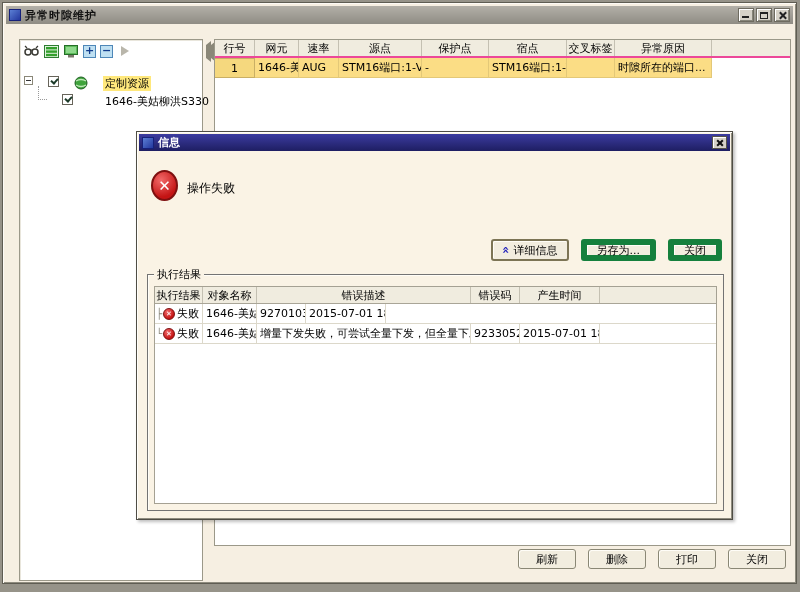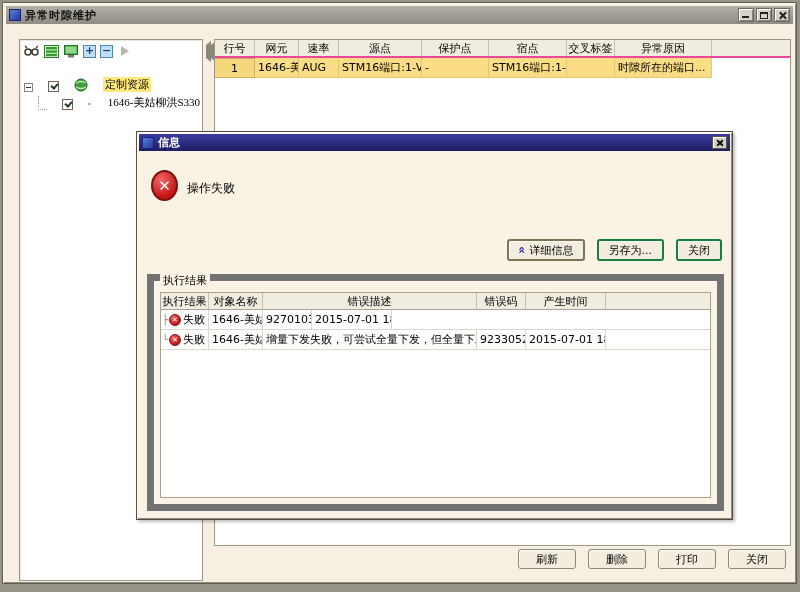--- a/index.html
+++ b/index.html
@@ -28,21 +28,21 @@
   
   .left-panel { position:absolute; left:16px; top:36px; width:184px; height:542px;
     background:#FFF; border:1px solid #9B9889;
     box-shadow: inset 1px 1px 0 #E9E6DC; }
   .tree-toolbar { display:flex; align-items:center; gap:4px; padding:4px 3px; }
   .tb-icon { width:16px; height:14px; display:inline-flex; align-items:center; justify-content:center; cursor:pointer; }
   .sq-btn { width:13px; height:13px; background:#BFE0F2; border:1px solid #4E87B8;
     color:#123C8C; font-weight:bold; font-size:11px; line-height:10px; text-align:center; cursor:pointer; }
   .play-tri { width:0; height:0; border-left:8px solid #B9B6AB; border-top:5px solid transparent; border-bottom:5px solid transparent; }
   .tree { margin-top:14px; padding-left:4px; }
-  .tree-row { display:flex; align-items:flex-end; height:16px; gap:15px;font-family:Liberation Serif, serif; }
+  .tree-row { display:flex; align-items:flex-start; height:16px; gap:15px; }
   .tree-row.child { margin-left:14px; margin-top:2px; }
   .expander { width:9px; height:9px; background:#FFF; border:1px solid #8A8778; position:relative; flex:0 0 auto; }
   .expander::after { content:""; position:absolute; left:1px; top:3px; width:5px; height:1px; background:#333; }
   .connector { width:9px; height:14px; border-left:1px dotted #999; border-bottom:1px dotted #999; margin-top:-8px; flex:0 0 auto; }
   .checkbox { width:11px; height:11px; background:#FFF; border:1px solid #67645A; position:relative; flex:0 0 auto; cursor:pointer; }
   .checkbox::after { content:""; position:absolute; left:2px; top:1px; width:5px; height:3px;
     border-left:2px solid #1D3B2A; border-bottom:2px solid #1D3B2A; transform:rotate(-48deg); }
   .node-label { padding:0 2px; white-space:nowrap; }
   .node-label.hl { background:#FFE87C; }
 
@@ -81,28 +81,28 @@
   .dlg-close::before,.dlg-close::after { content:""; position:absolute; left:6px; top:2px; width:2px; height:8px; background:#111; }
   .dlg-close::before{ transform:rotate(45deg);} .dlg-close::after{ transform:rotate(-45deg);}
 
   .err-icon-big { position:absolute; left:14px; top:38px; width:27px; height:31px; border-radius:50%;
     background:radial-gradient(circle at 35% 30%, #F26A6A, #C41414 70%); border:2px solid #7E1010;
     display:flex; align-items:center; justify-content:center; }
   .err-icon-big::after { content:"✕"; color:#FFF; font-weight:bold; font-size:15px; }
   .dlg-message { position:absolute; left:50px; top:48px; font-size:12px; }
 
   .dlg-btns { position:absolute; top:107px; right:10px; display:flex; gap:12px;border-radius:10px; }
-  .dlg-btn { height:22px; background:#F2EDDF; border:2px solid #15803d; border-radius:3px;
+  .dlg-btn { height:22px; background:#F2EDDF; border:6px solid #15803d; border-radius:3px;
     font-size:11px; cursor:pointer; display:flex; align-items:center; justify-content:center; gap:4px;
     padding:4px 10px; font-family:"DejaVu Sans",sans-serif; box-shadow: inset 1px 1px 0 #FFFDF7; }
   .dlg-btn.default { border:2px solid #7C7455; padding:0 9px; }
   .chev-up { color:#2222BB; font-weight:bold; display:inline-block; transform:rotate(90deg); font-size:12px; }
 
   .groupbox { position:absolute; left:10px; right:8px; top:142px; bottom:8px;
-    border:7px solid #737373; box-shadow: inset 1px 1px 0 #FFFDF7; }
+    border:1px solid #737373; box-shadow: inset 1px 1px 0 #FFFDF7; }
   .groupbox .legend { position:absolute; left:6px; top:-8px; background:#FAF3E5; padding:0 3px; }
 
   .result-table { position:absolute; left:6px; right:6px; top:11px; bottom:6px;
     background:#FFF; border:1px solid #A5A193; }
   .rt-header { display:flex; height:17px; background:#F0ECDF; border-bottom:1px solid #A9A597; }
   .rt-header .cell { border-right:1px solid #C4C0B2; display:flex; align-items:center; justify-content:center; white-space:nowrap; overflow:hidden; }
   .rt-row { display:flex; height:20px; border-bottom:1px solid #DCD8CA; }
   .rt-row .cell { border-right:1px solid #DCD8CA; display:flex; align-items:center; padding:0 3px; white-space:nowrap; overflow:hidden; }
   .r0{width:48px; padding:0 1px !important;} .r1{width:54px;} .r2{width:214px;} .r3{width:49px;} .r4{width:80px;}
   .rf{flex:1; border-right:none !important;}

